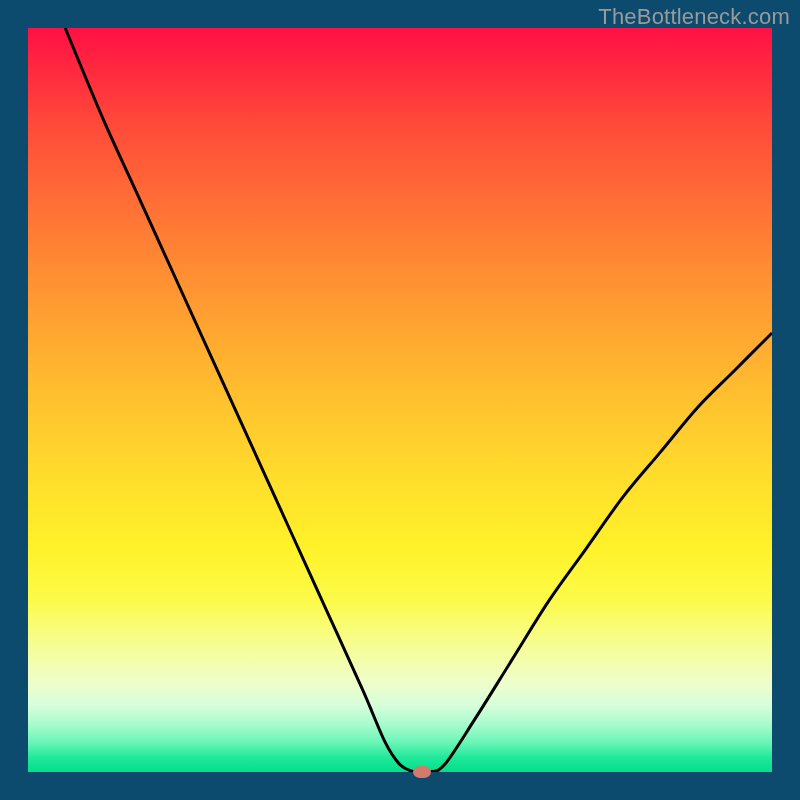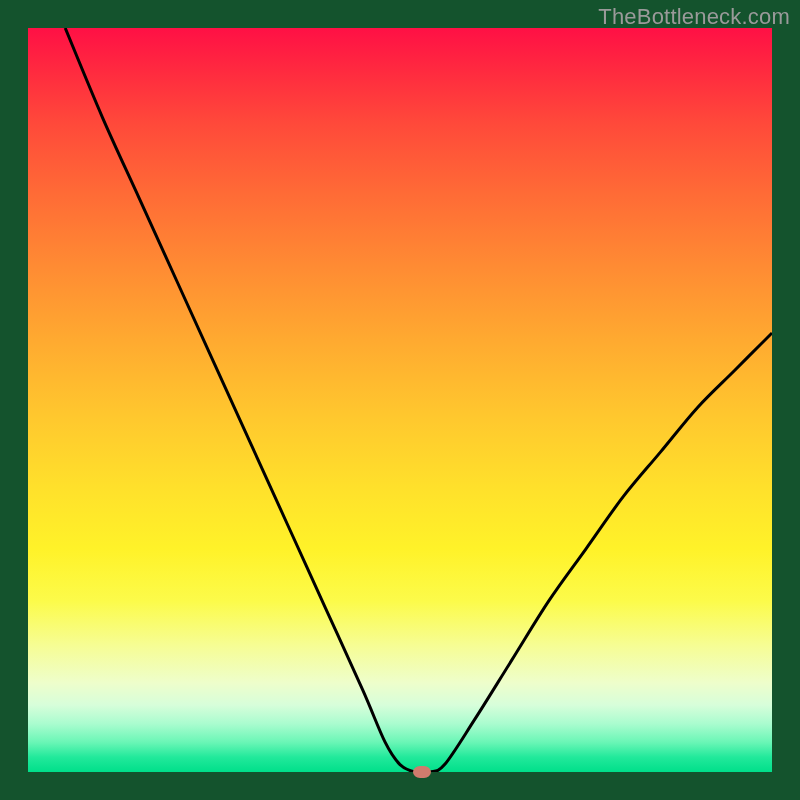--- a/index.html
+++ b/index.html
@@ -9,21 +9,21 @@
     height: 800px;
     background: #000;
     font-family: Arial, Helvetica, sans-serif;
     overflow: hidden;
   }
   .frame {
     position: absolute;
     top: 0; left: 0;
     width: 800px;
     height: 800px;
-    background: #14532d;
+    background: #0c4a6e;
   }
   .plot {
     position: absolute;
     top: 28px;
     left: 28px;
     width: 744px;
     height: 744px;
     background: linear-gradient(to bottom,
       #ff1045 0%,
       #ff2b3f 6%,

